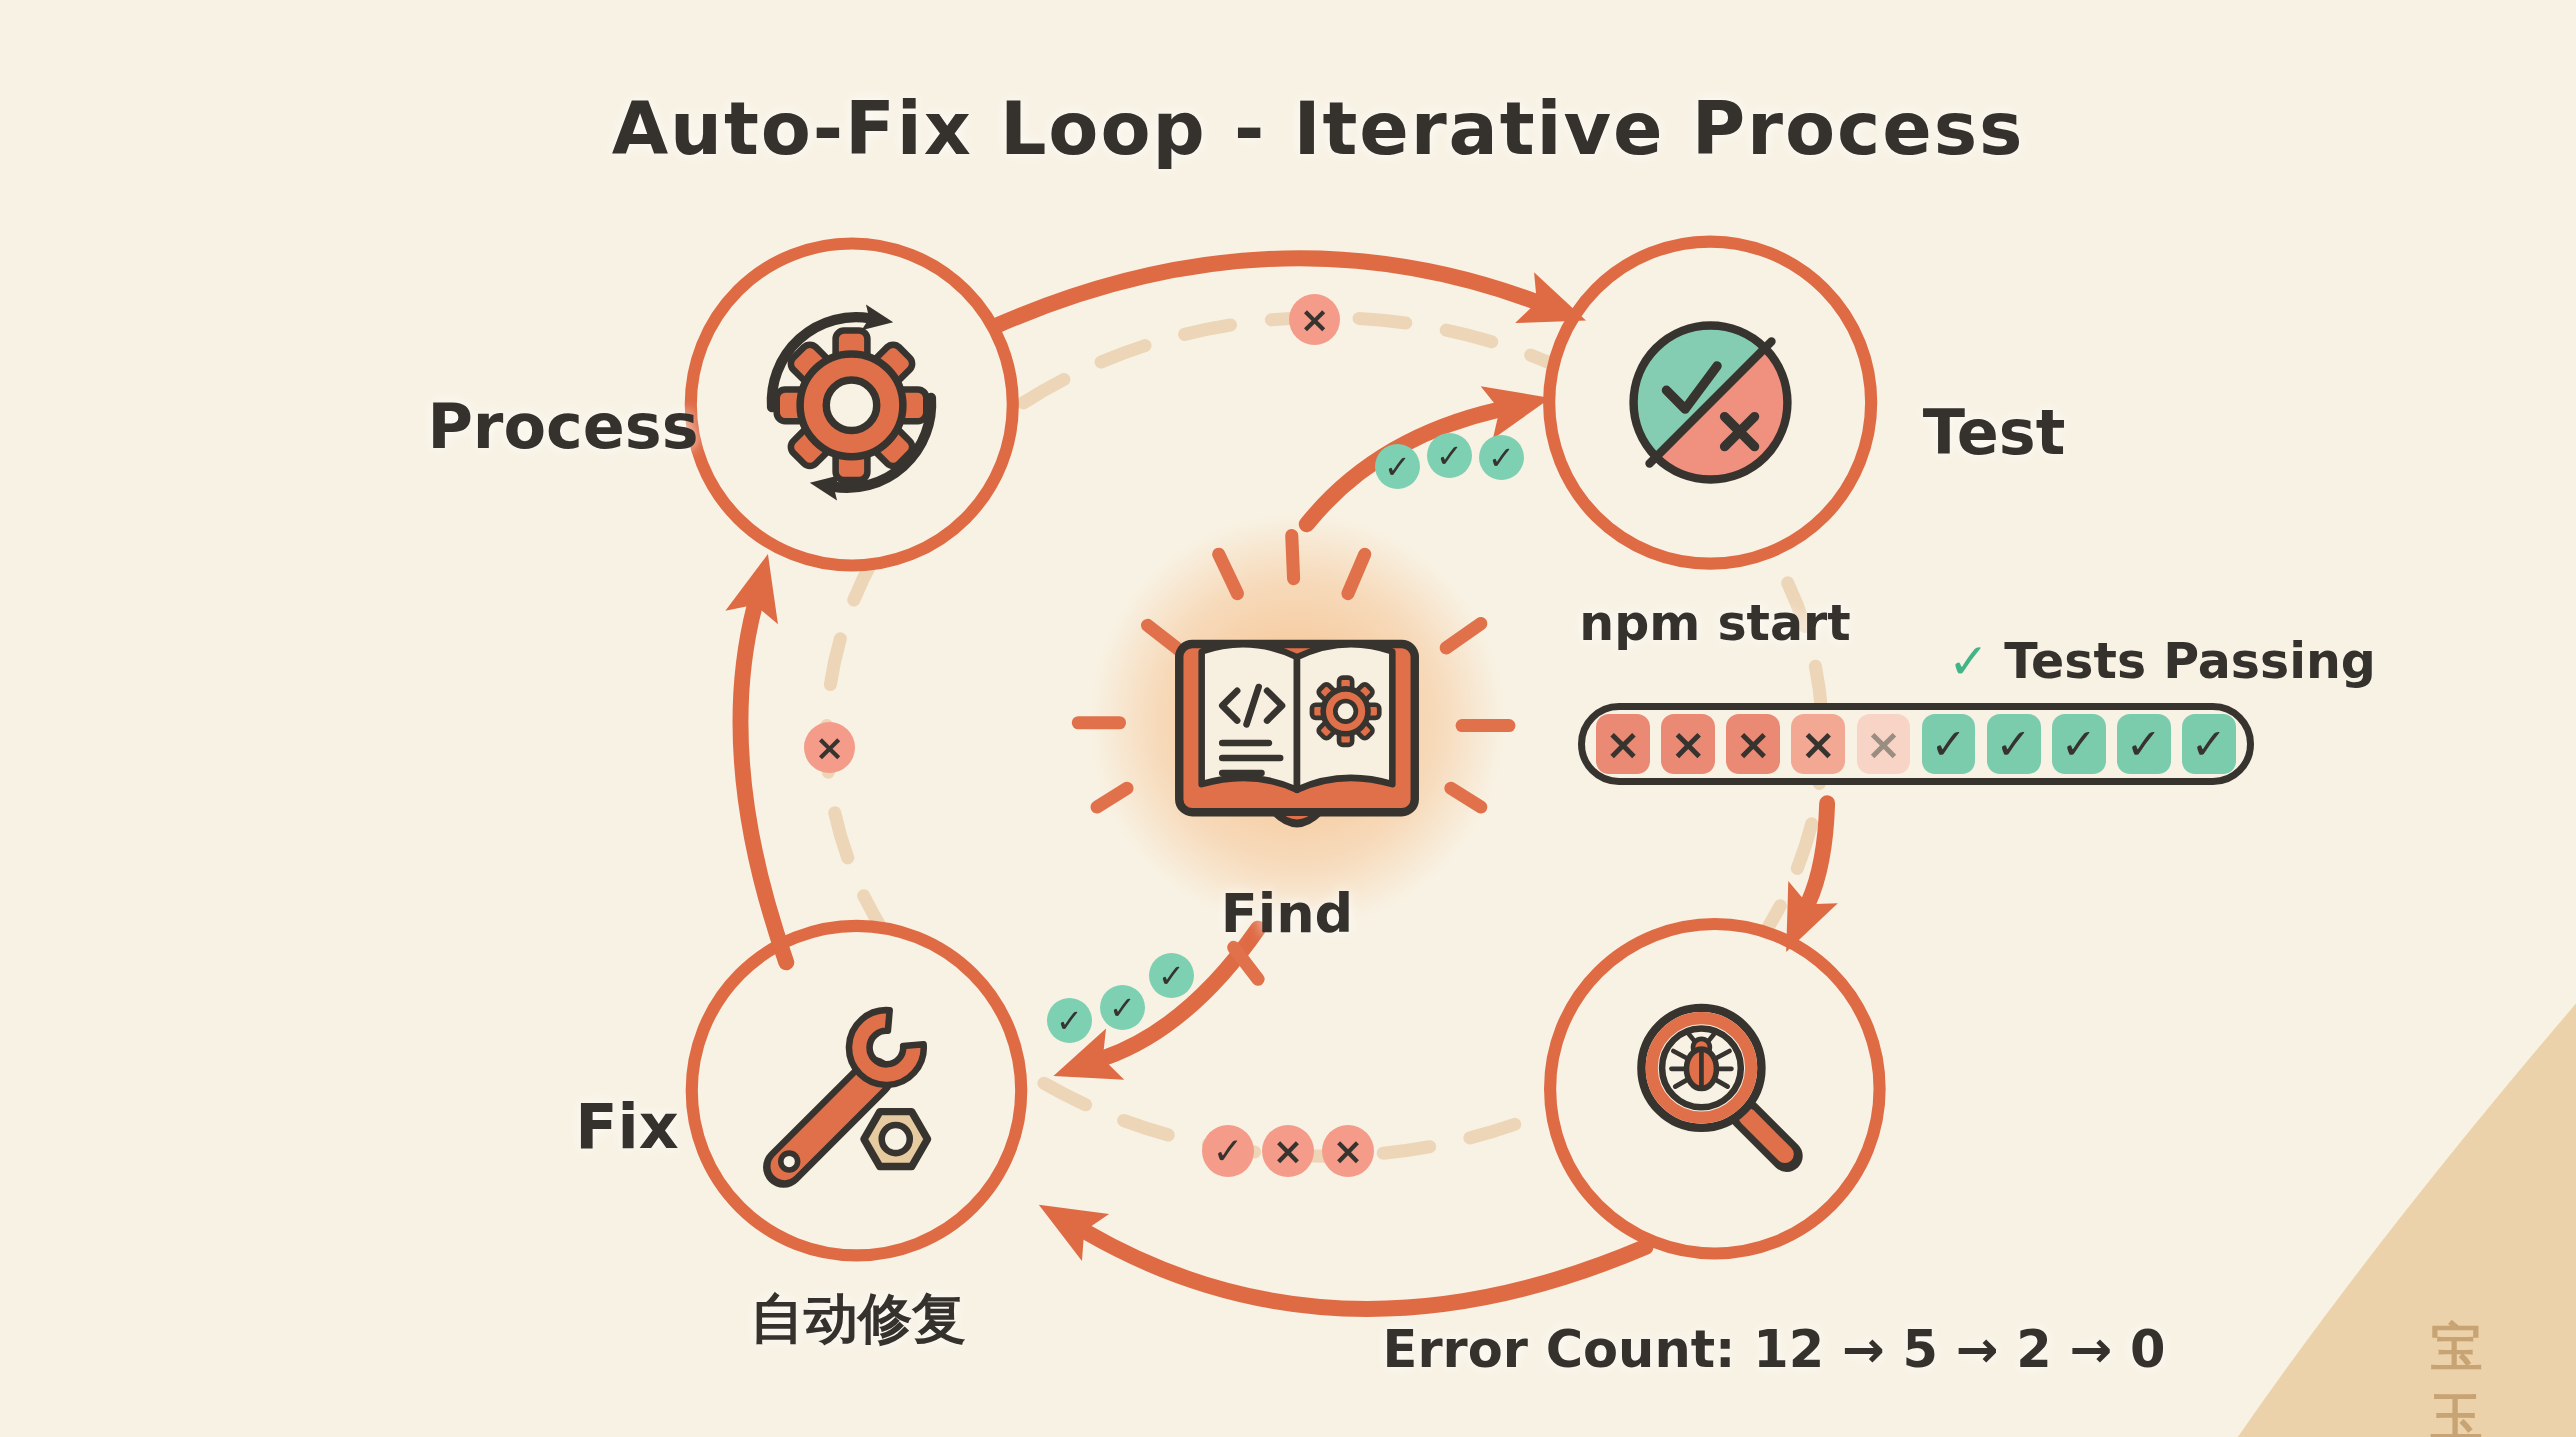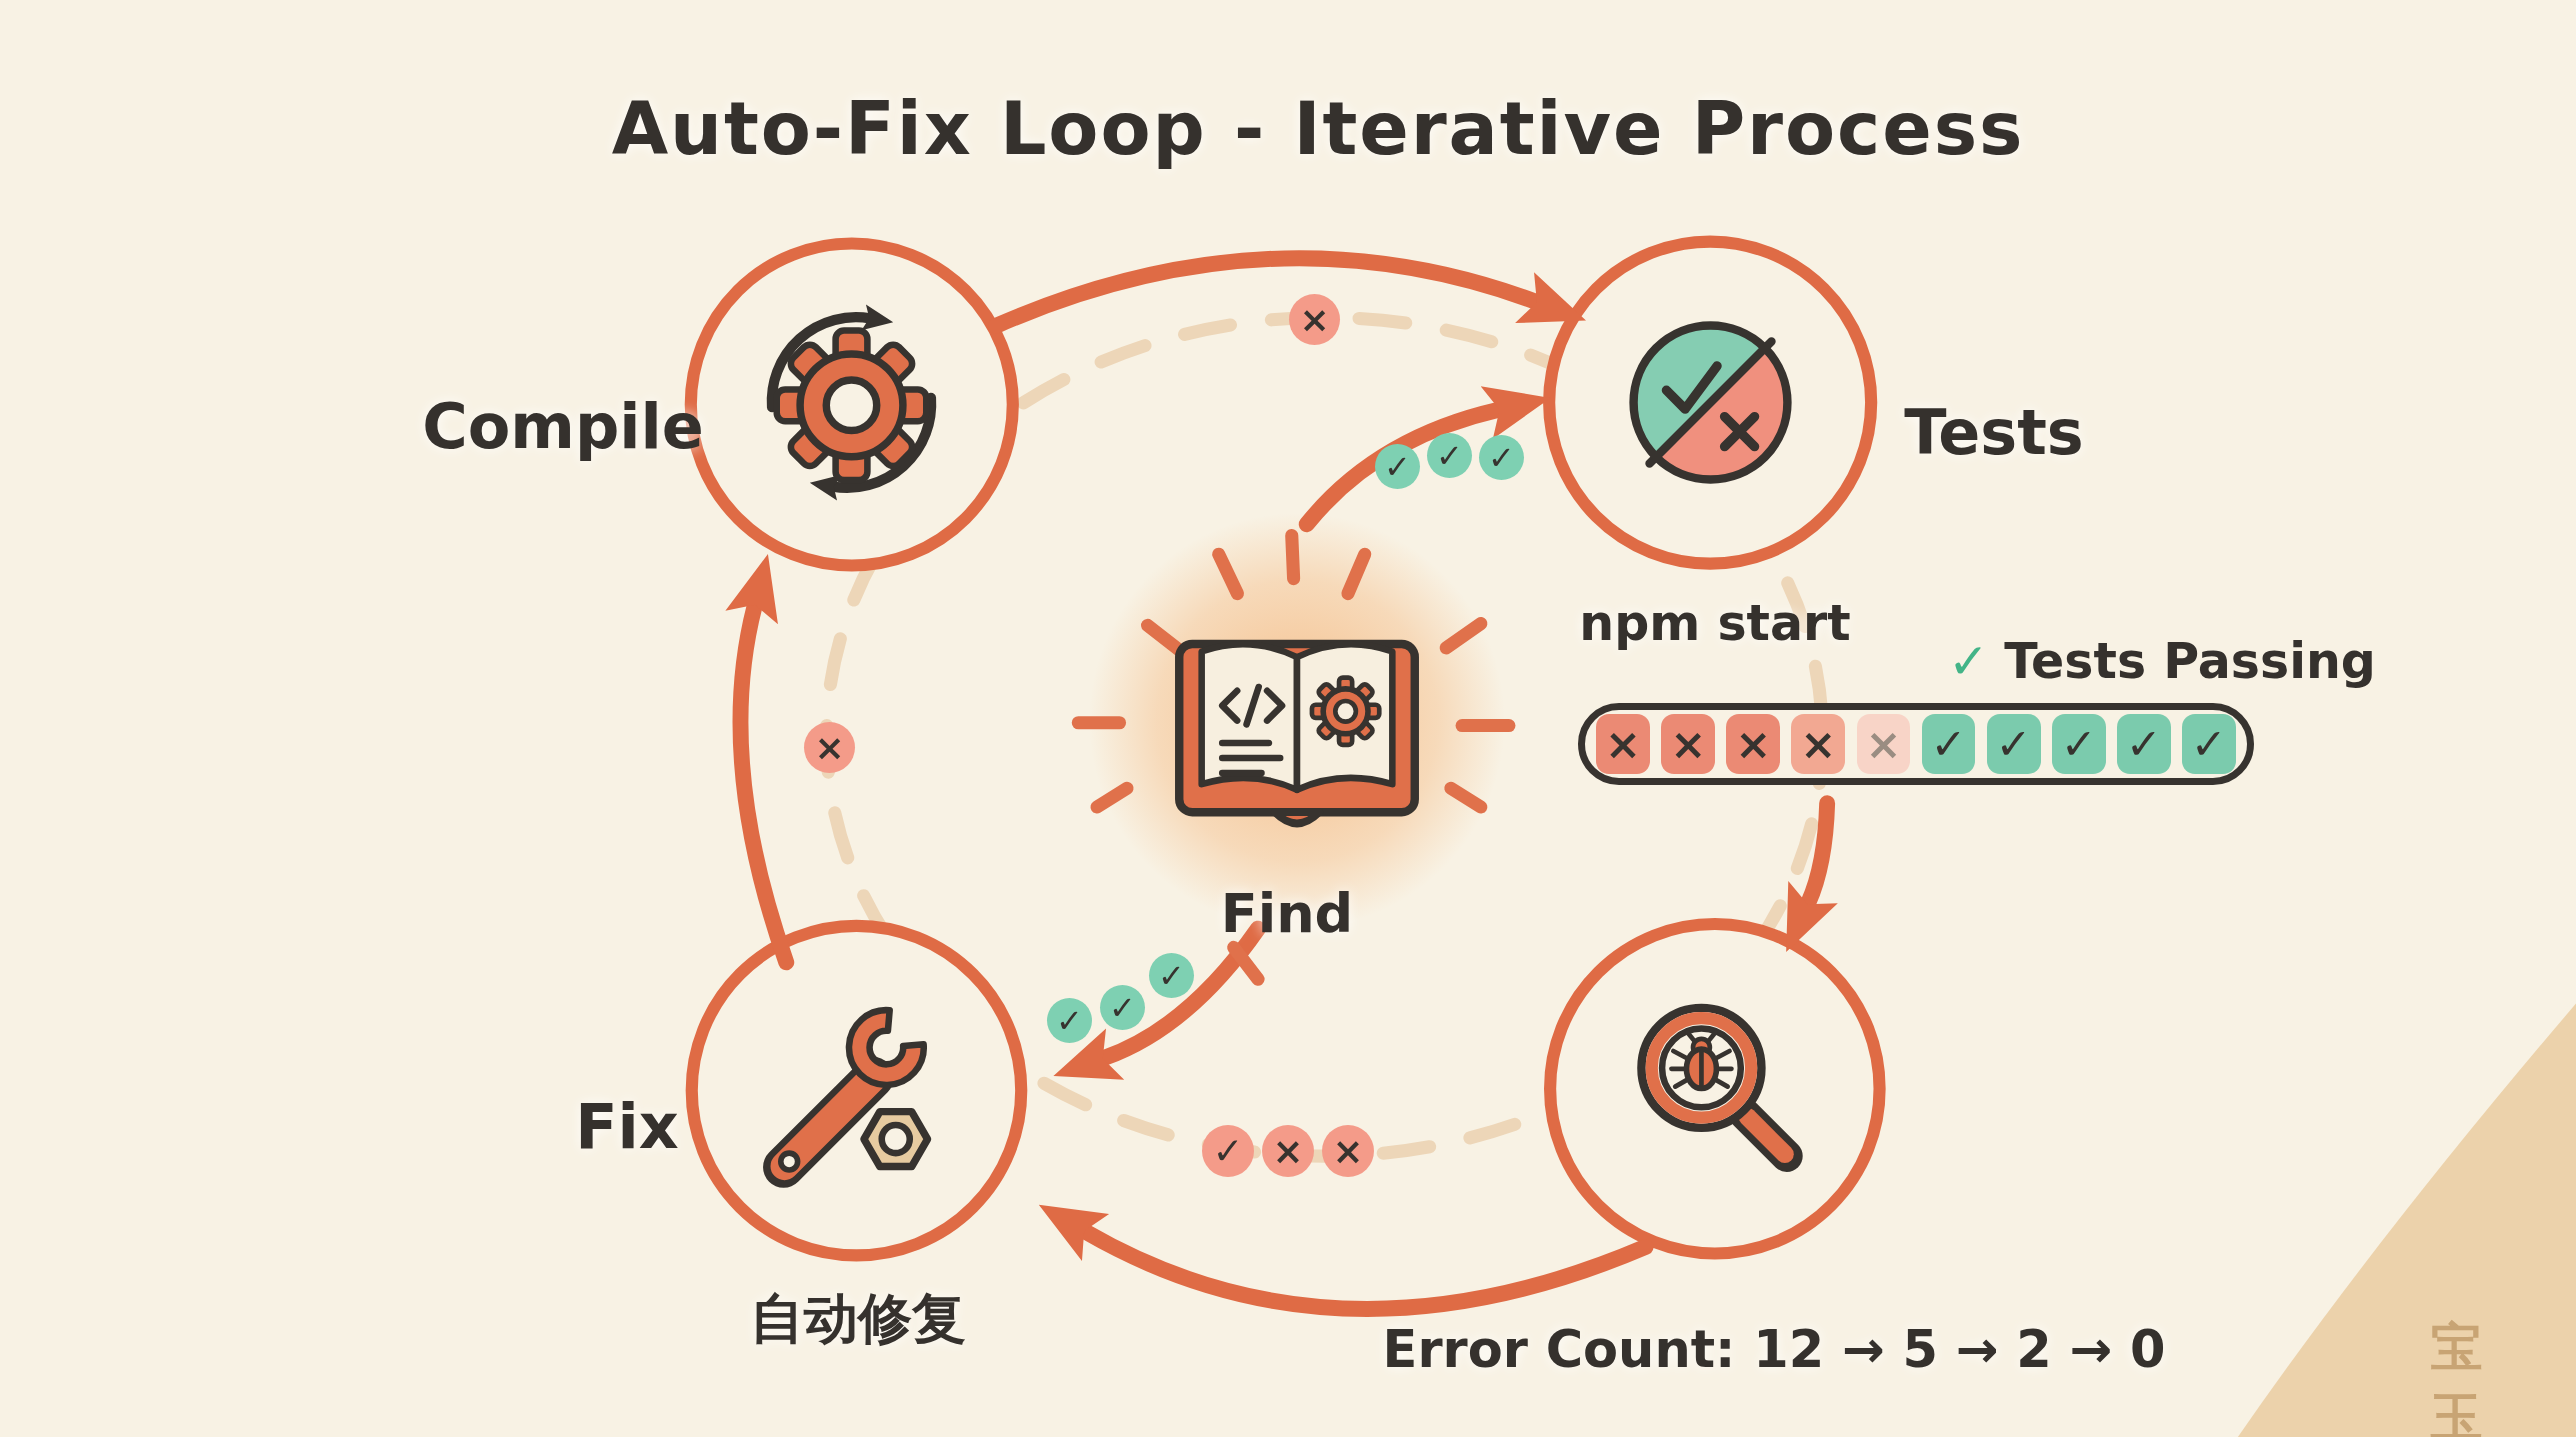--- a/index.html
+++ b/index.html
@@ -185,22 +185,22 @@
         <rect x="-7" y="-36" width="14" height="17" rx="4" transform="rotate(225)"></rect>
         <rect x="-7" y="-36" width="14" height="17" rx="4" transform="rotate(270)"></rect>
         <rect x="-7" y="-36" width="14" height="17" rx="4" transform="rotate(315)"></rect>
       </g>
       <circle r="24" fill="#E0704A" stroke="#37332F" stroke-width="6"></circle>
       <circle r="11" fill="#F7EFDF" stroke="#37332F" stroke-width="5"></circle>
     </g>
   </svg>
 
   <div class="label title" style="left:1318px;top:112px">Auto-Fix Loop - Iterative Process</div>
-  <div class="label node-label" style="left:563px;top:410px">Compile</div>
-  <div class="label node-label" style="left:1994px;top:416px">Tests</div>
+  <div class="label node-label" style="left:563px;top:410px">Process</div>
+  <div class="label node-label" style="left:1994px;top:416px">Test</div>
   <div class="label caption npm" style="left:1715px;top:607px">npm start</div>
   <div class="label caption" style="left:1774px;top:1333px">Error Count: 12 → 5 → 2 → 0</div>
   <div class="label node-label" style="left:627px;top:1110px">Fix</div>
   <div class="label caption zh" style="left:858px;top:1303px">自动修复</div>
   <div class="label codex-label" style="left:1287px;top:897px">Find</div>
 
   <div id="tests-passing">
     <span class="tp-check">✓</span>
     <span>Tests Passing</span>
   </div>

